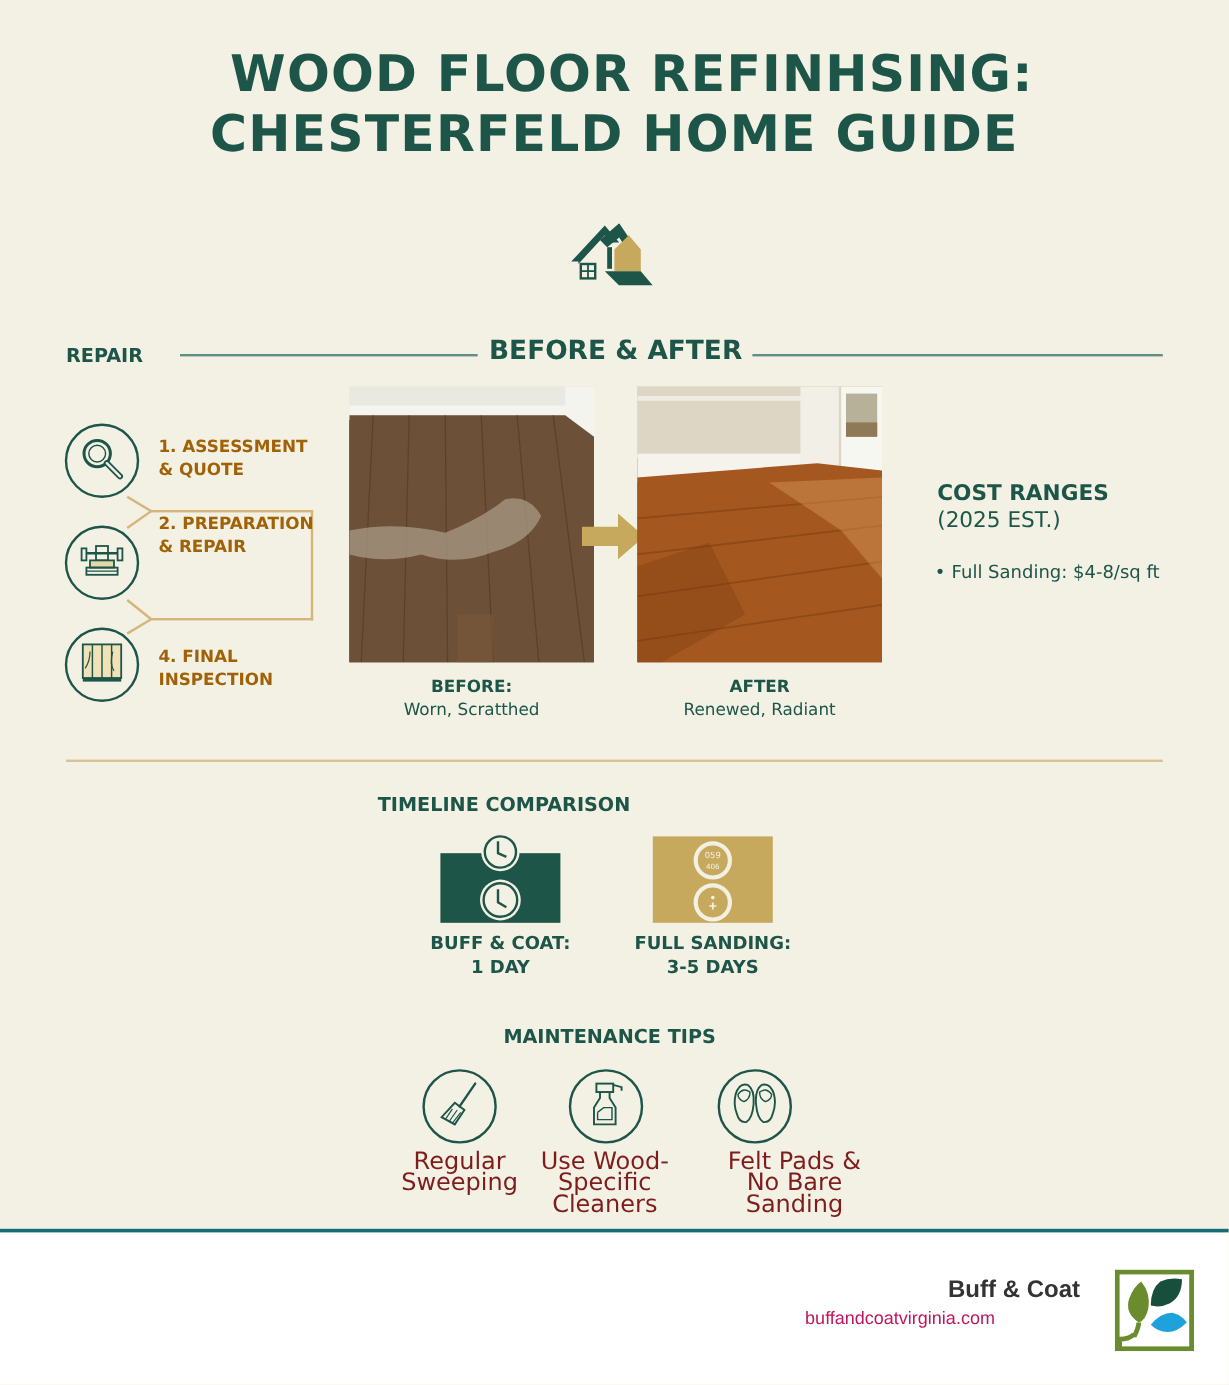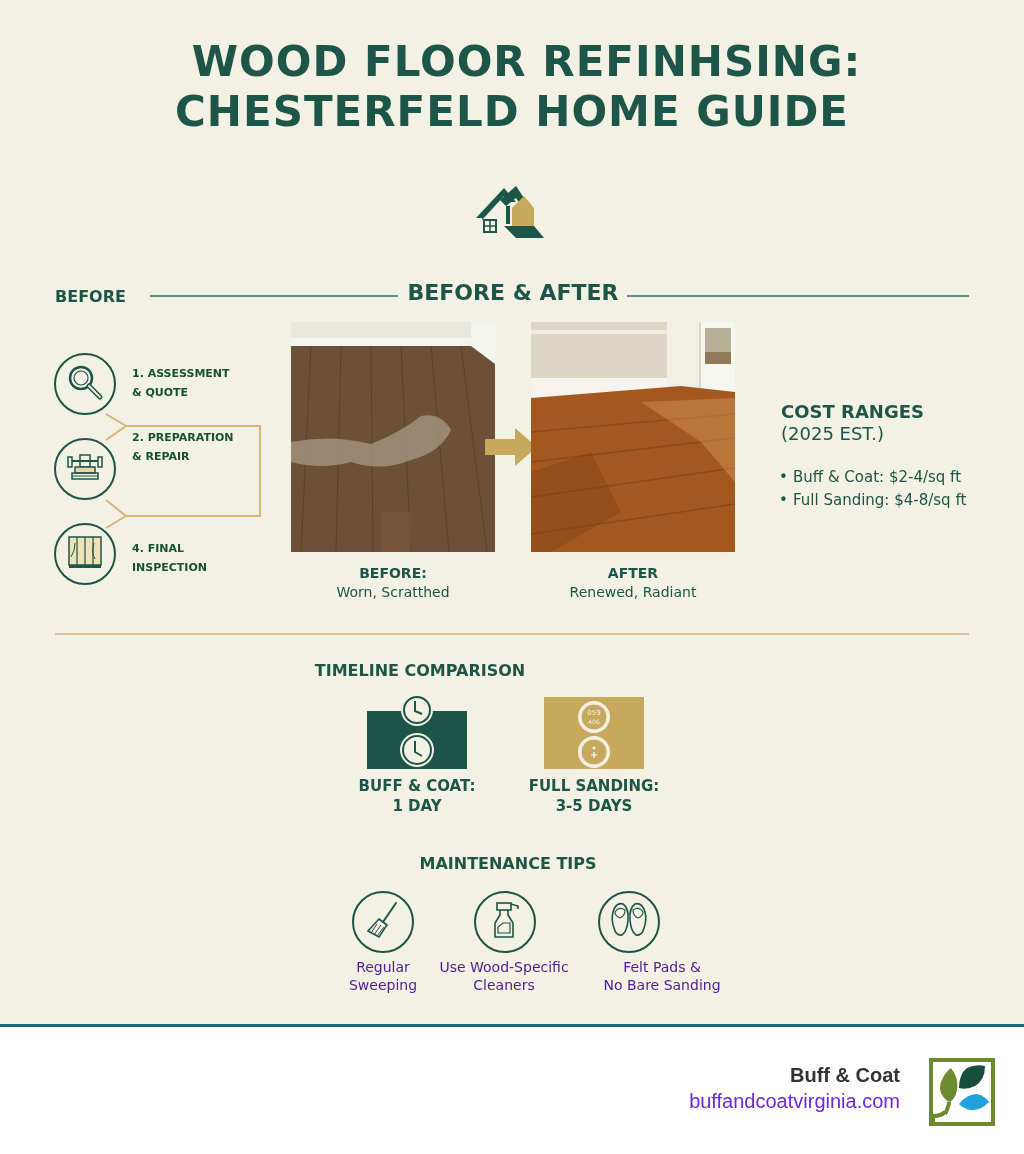--- a/index.html
+++ b/index.html
@@ -23,21 +23,21 @@
   .rule-green { height: 2px; background: #5f8f85; }
   .rule-gold { height: 2px; background: #d8c293; }
 
   .ba-title { font-weight: bold; font-size: 22px; color: #1d5548; left: 400px; width: 226px; text-align: center; top: 280px; }
 
   .step-circle {
     width: 62px; height: 62px; border-radius: 50%;
     border: 2px solid #1d5548; background: #f3f0e4;
     display: flex; align-items: center; justify-content: center;
   }
-  .step-text { font-weight: bold; font-size: 11px; line-height: 19px; color: #14532d; width: 130px; }
+  .step-text { font-weight: bold; font-size: 14px; line-height: 19px; color: #a16207; width: 130px; }
   .connector { border: 2px solid #d4b57a; border-left: none; }
 
   .photo { overflow: hidden; }
   .photo-before {
     background:
       linear-gradient(180deg, #eaeae4 0 12%, #6b5238 12% 100%);
   }
   .photo-after {
     background:
       linear-gradient(180deg, #ddd7c6 0 26%, #a05a22 26% 100%);
@@ -53,25 +53,25 @@
   .cost-item .dot { display: inline-block; width: 14px; }
 
   .center-head { font-weight: bold; font-size: 16px; color: #1d5548; text-align: center; }
   .tl-label { font-weight: bold; font-size: 15px; line-height: 20px; color: #1d5548; text-align: center; }
 
   .tip-circle {
     width: 62px; height: 62px; border-radius: 50%;
     border: 2px solid #1d5548;
     display: flex; align-items: center; justify-content: center;
   }
-  .tip-text { font-size: 14px; line-height: 18px; color: #4c1d95; text-align: center; }
+  .tip-text { font-size: 20px; line-height: 18px; color: #7f1d1d; text-align: center; }
 
   .footer-band { left: 0; top: 1024px; width: 1024px; height: 130px; background: #ffffff; border-top: 3px solid #176b74; }
   .brand-name { font-family: "Liberation Sans", sans-serif; font-weight: bold; font-size: 20px; color: #333333; text-align: right; }
-  .brand-url { font-family: "Liberation Sans", sans-serif; font-size: 20px; color: #6d28d9; text-align: right; }
+  .brand-url { font-family: "Liberation Sans", sans-serif; font-size: 15px; color: #be185d; text-align: center; }
 </style>
 </head>
 <body>
 
 <div class="abs title" style="top:36px;padding-left:29px;">WOOD FLOOR REFINHSING:</div>
 <div class="abs title" style="top:86px;">CHESTERFELD HOME GUIDE</div>
 
 <div class="abs house">
   <svg width="70" height="52" viewBox="0 0 70 52">
     <polygon points="2,32 28,3 48,26 34,26 34,46 8,46 8,32" fill="#f3f0e4"></polygon>
@@ -79,21 +79,21 @@
     <polygon points="24,14 40,0 52,18 44,18 40,12 30,20" fill="#1d5548"></polygon>
     <polygon points="36,22 48,10 58,22 58,40 36,40" fill="#c6a95c"></polygon>
     <rect x="30" y="20" width="4" height="18" fill="#1d5548"></rect>
     <polygon points="28,40 58,40 68,52 40,52" fill="#1d5548"></polygon>
     <rect x="8" y="34" width="12" height="12" fill="none" stroke="#1d5548" stroke-width="2"></rect>
     <line x1="14" y1="34" x2="14" y2="46" stroke="#1d5548" stroke-width="1.5"></line>
     <line x1="8" y1="40" x2="20" y2="40" stroke="#1d5548" stroke-width="1.5"></line>
   </svg>
 </div>
 
-<div class="abs sec-label" style="left:55px; top:287px;">BEFORE</div>
+<div class="abs sec-label" style="left:55px; top:287px;">REPAIR</div>
 <div class="abs rule-green" style="left:150px; top:295px; width:248px;"></div>
 <div class="abs ba-title">BEFORE &amp; AFTER</div>
 <div class="abs rule-green" style="left:627px; top:295px; width:342px;"></div>
 
 <div class="abs connector" style="left:125px; top:425px; width:136px; height:92px;"></div>
 <svg class="abs" style="left:100px; top:410px;" width="30" height="120">
   <polyline points="6,4 26,16 6,30" fill="none" stroke="#d4b57a" stroke-width="2"></polyline>
   <polyline points="6,90 26,106 6,118" fill="none" stroke="#d4b57a" stroke-width="2"></polyline>
 </svg>
 
@@ -197,21 +197,20 @@
 <div class="abs cap-head" style="left:291px; top:565px; width:204px;">BEFORE:</div>
 <div class="abs cap-sub" style="left:291px; top:584px; width:204px;">Worn, Scratthed</div>
 <div class="abs cap-head" style="left:531px; top:565px; width:204px;">AFTER</div>
 <div class="abs cap-sub" style="left:531px; top:584px; width:204px;">Renewed, Radiant</div>
 
 <div class="abs" style="left:781px; top:401px;">
   <div class="cost-title">COST RANGES</div>
   <div class="cost-sub">(2025 EST.)</div>
 </div>
 <div class="abs" style="left:779px; top:466px; width:230px;">
-  <div class="cost-item"><span class="dot">•</span><span>Buff &amp; Coat: $2-4/sq ft</span></div>
   <div class="cost-item"><span class="dot">•</span><span>Full Sanding: $4-8/sq ft</span></div>
 </div>
 
 <div class="abs rule-gold" style="left:55px; top:633px; width:914px;"></div>
 
 <div class="abs center-head" style="left:0; width:840px; top:661px;">TIMELINE COMPARISON</div>
 
 <div class="abs" style="left:367px; top:711px; width:100px; height:58px; background:#1d5548;"></div>
 <div class="abs" style="left:398px; top:692px;">
   <svg width="38" height="36" viewBox="0 0 38 36">

